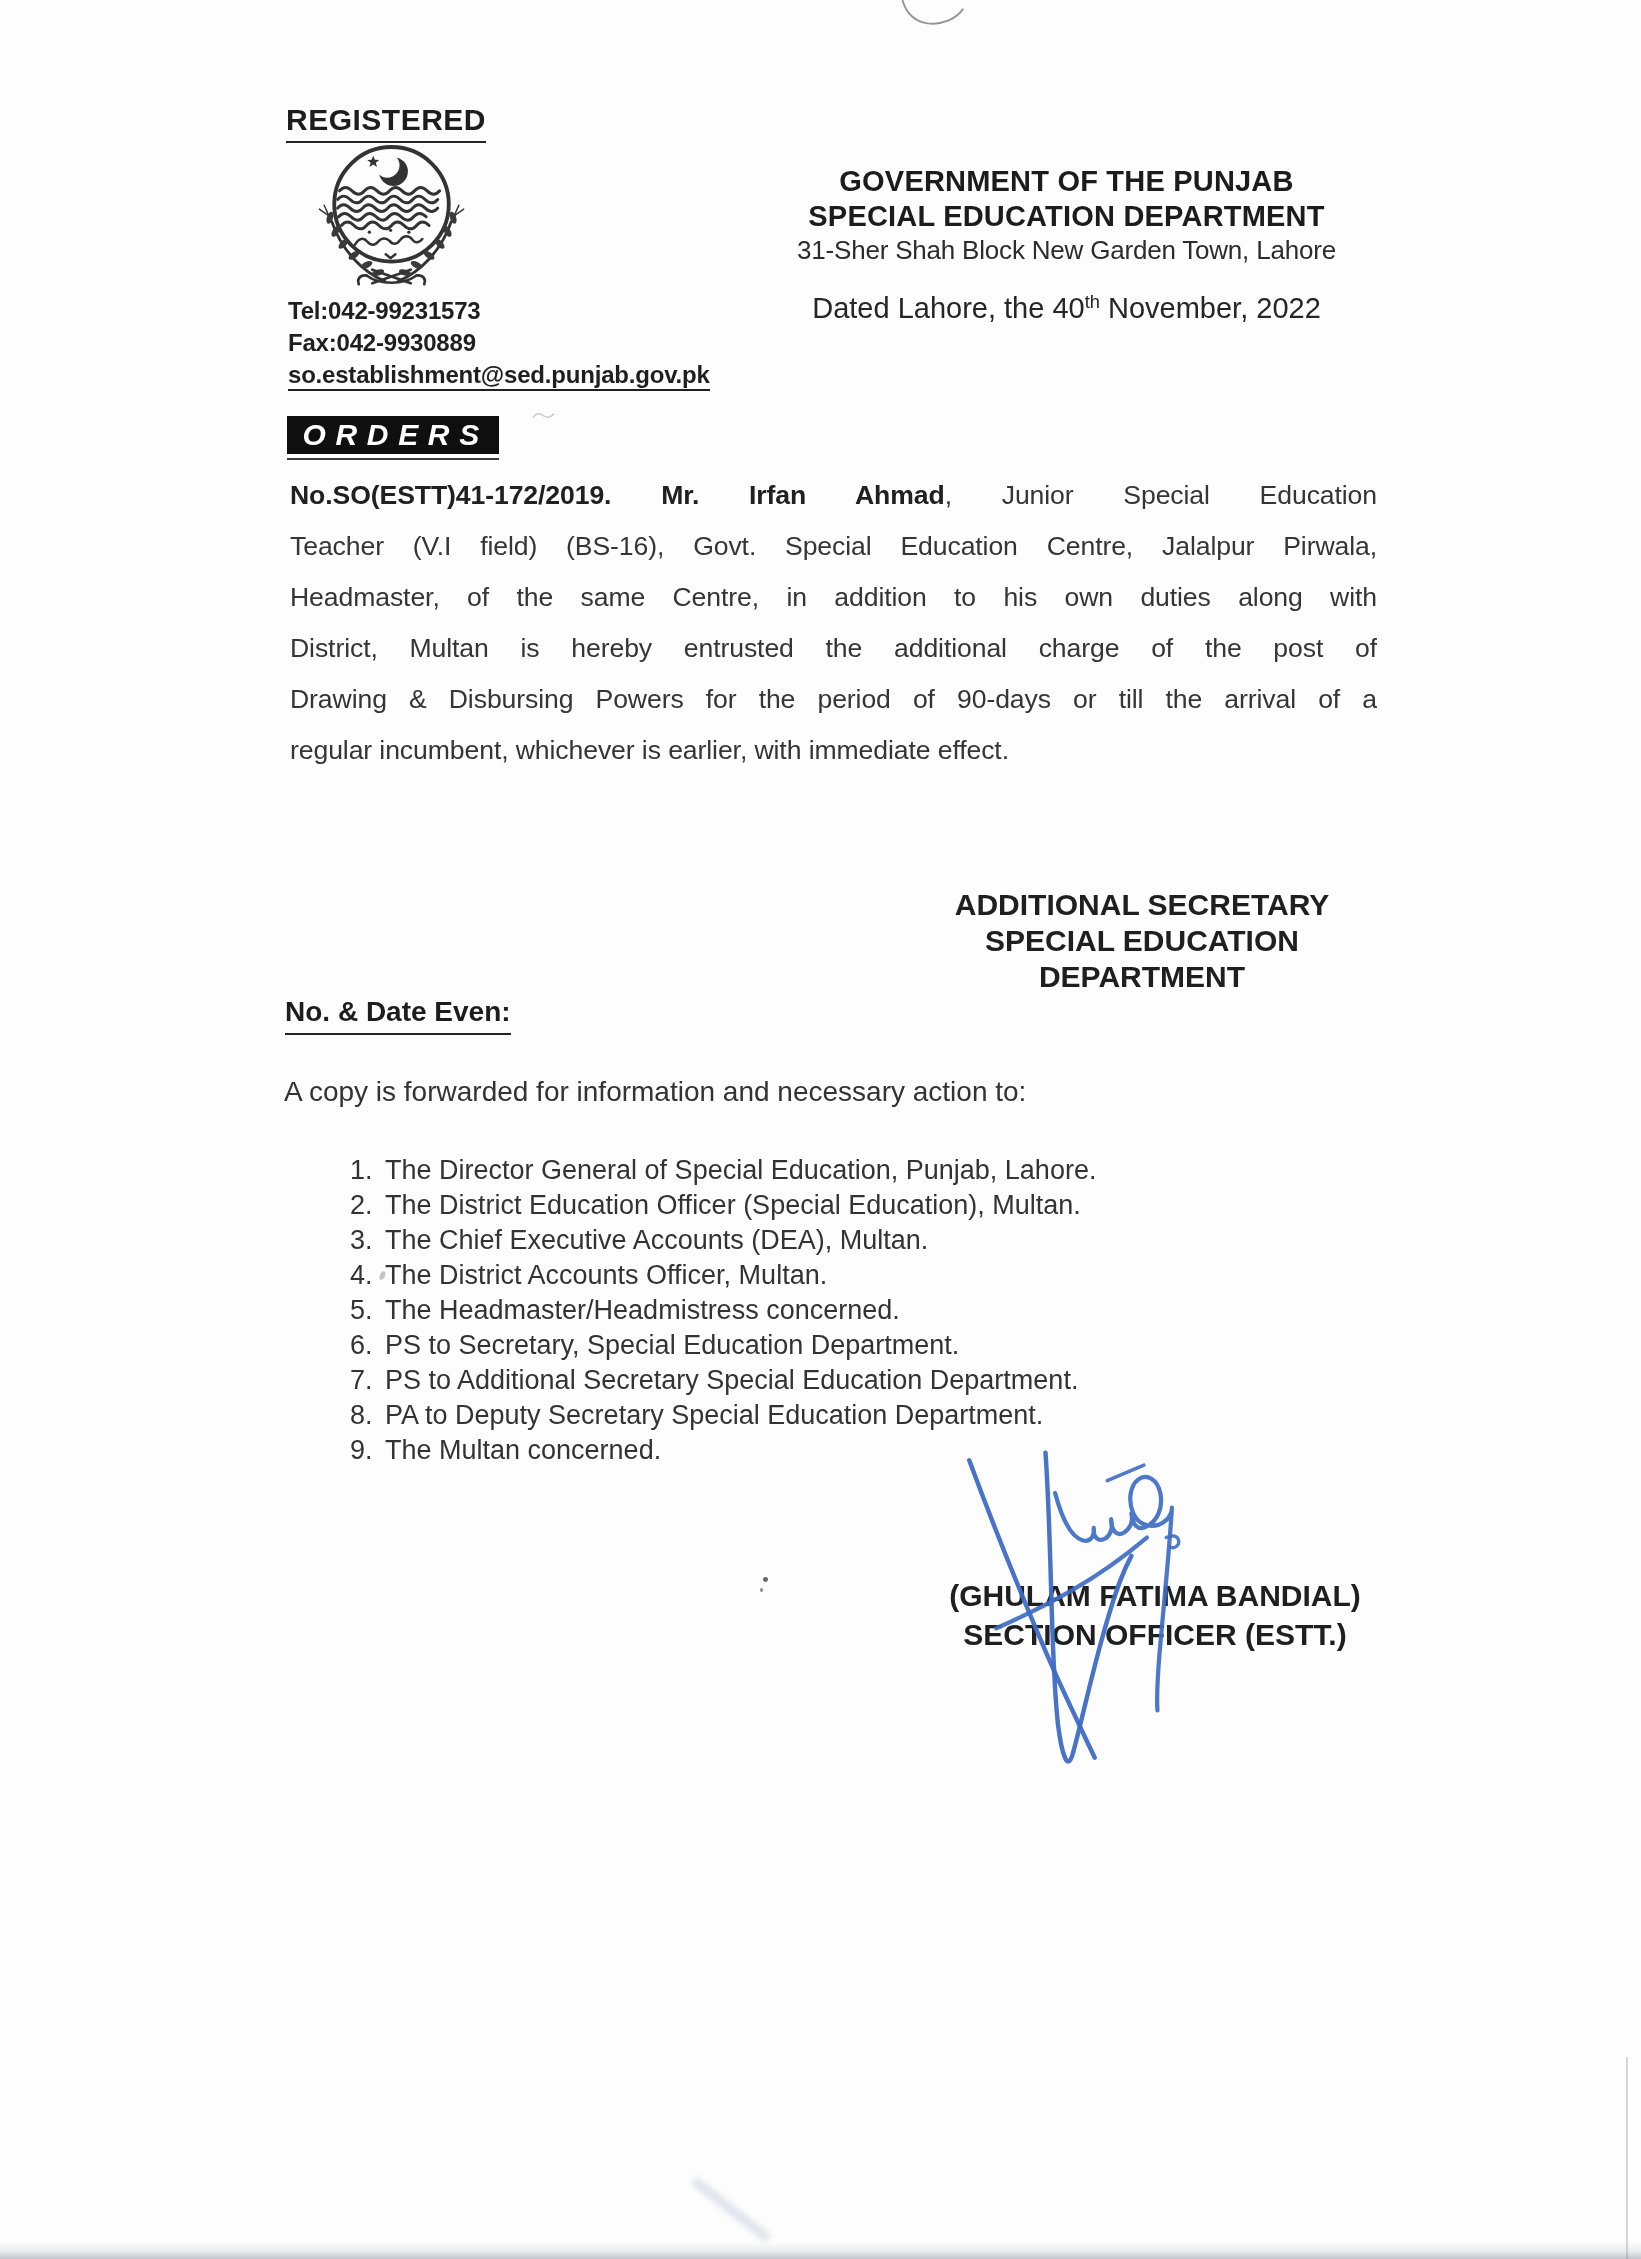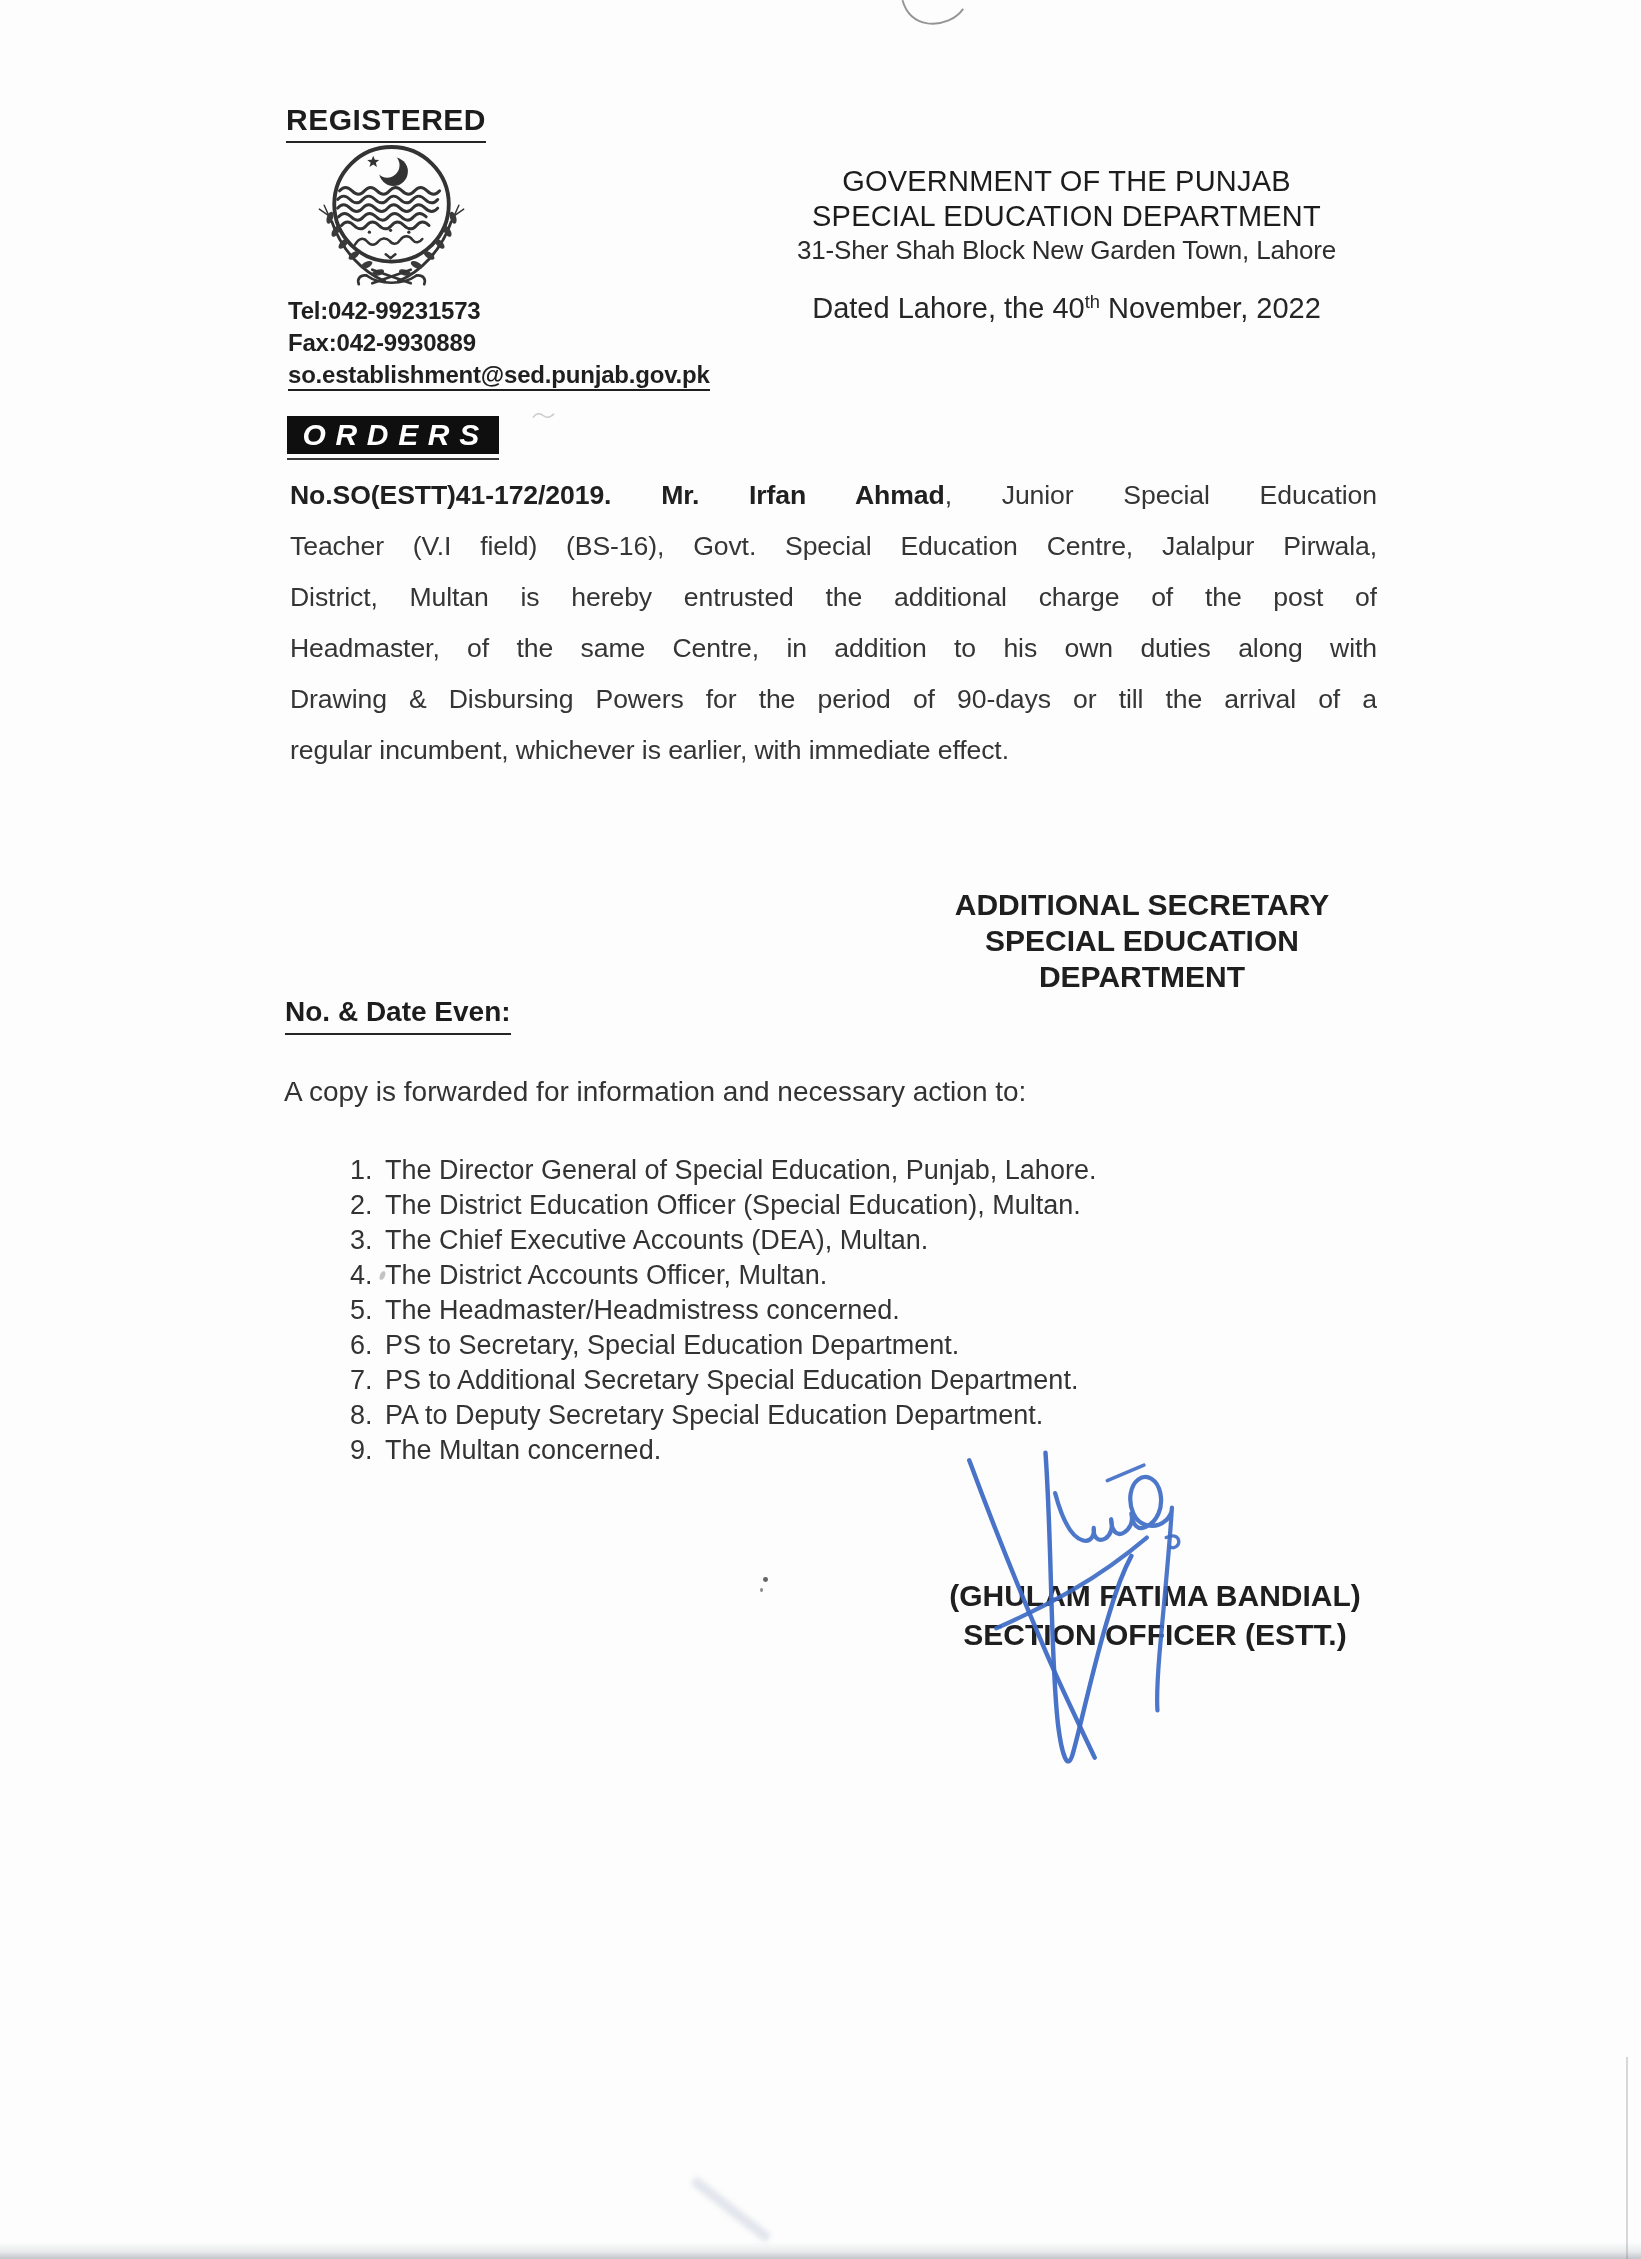--- a/index.html
+++ b/index.html
@@ -14,21 +14,21 @@
   .registered{
     position:absolute;left:286px;top:91px;
     font-size:30px;font-weight:bold;letter-spacing:0.5px;color:#1d1d1d;
     border-bottom:2.9px solid #242424;padding-bottom:3.9px;margin-top:12px;
   }
   .emblem{position:absolute;left:293px;top:135px;}
   .contact{position:absolute;left:288px;top:295px;font-size:24px;font-weight:bold;line-height:32px;color:#1f1f1f;letter-spacing:-0.2px;}
   .contact .email{border-bottom:2.4px solid #1f1f1f;padding-bottom:1px;display:inline-block;line-height:26px;margin-top:2.9px;}
   
   .letterhead{position:absolute;left:772px;top:164px;width:589px;text-align:center;color:#1c1c1c;}
-  .letterhead .org,.letterhead .dept{font-size:29px;font-weight:normal;line-height:35px;letter-spacing:0.2px;}
+  .letterhead .org,.letterhead .dept{font-size:29px;font-weight:bold;line-height:35px;letter-spacing:0.2px;}
   .letterhead .address{font-size:26px;font-weight:normal;color:#2c2c2c;margin-top:1px;letter-spacing:-0.2px;}
   .dateline{position:absolute;left:772px;top:291px;width:589px;text-align:center;font-size:29px;color:#262626;}
   .dateline sup{font-size:18.3px;vertical-align:9.7px;letter-spacing:0;}
   
   .orders-wrap{position:absolute;left:287px;top:416px;border-bottom:2.9px solid #3a3a3a;padding-bottom:3.9px;}
   .orders-box{
     background:var(--orders_bg,#0f0f0f);color:#fff;
     font-size:30px;font-weight:bold;font-style:italic;
     letter-spacing:9.7px;line-height:35px;padding:1px 9.7px 1.9px 15.4px;
   }
@@ -149,22 +149,22 @@
     <path d="M2,9 q5,-7 11,-2 q5,4 11,-2" fill="none" stroke="#9a9a9a" stroke-width="1.6" opacity=".5"></path>
   </svg>
 
   <div class="orders-wrap">
     <div class="orders-box">ORDERS</div>
   </div>
 
   <div class="order-body">
     <div class="order-line"><b>No.SO(ESTT)41-172/2019. Mr. Irfan Ahmad</b><span>, Junior Special Education</span></div>
     <div class="order-line"><span>Teacher (V.I field) (BS-16), Govt. Special Education Centre, Jalalpur Pirwala,</span></div>
+    <div class="order-line"><span>Headmaster, of the same Centre, in addition to his own duties along with</span></div>
     <div class="order-line"><span>District, Multan is hereby entrusted the additional charge of the post of</span></div>
-    <div class="order-line"><span>Headmaster, of the same Centre, in addition to his own duties along with</span></div>
     <div class="order-line"><span>Drawing &amp; Disbursing Powers for the period of 90-days or till the arrival of a</span></div>
     <div class="order-line last"><span>regular incumbent, whichever is earlier, with immediate effect.</span></div>
   </div>
 
   <div class="sig-top">
     <div>ADDITIONAL SECRETARY</div>
     <div>SPECIAL EDUCATION</div>
     <div>DEPARTMENT</div>
   </div>
 

